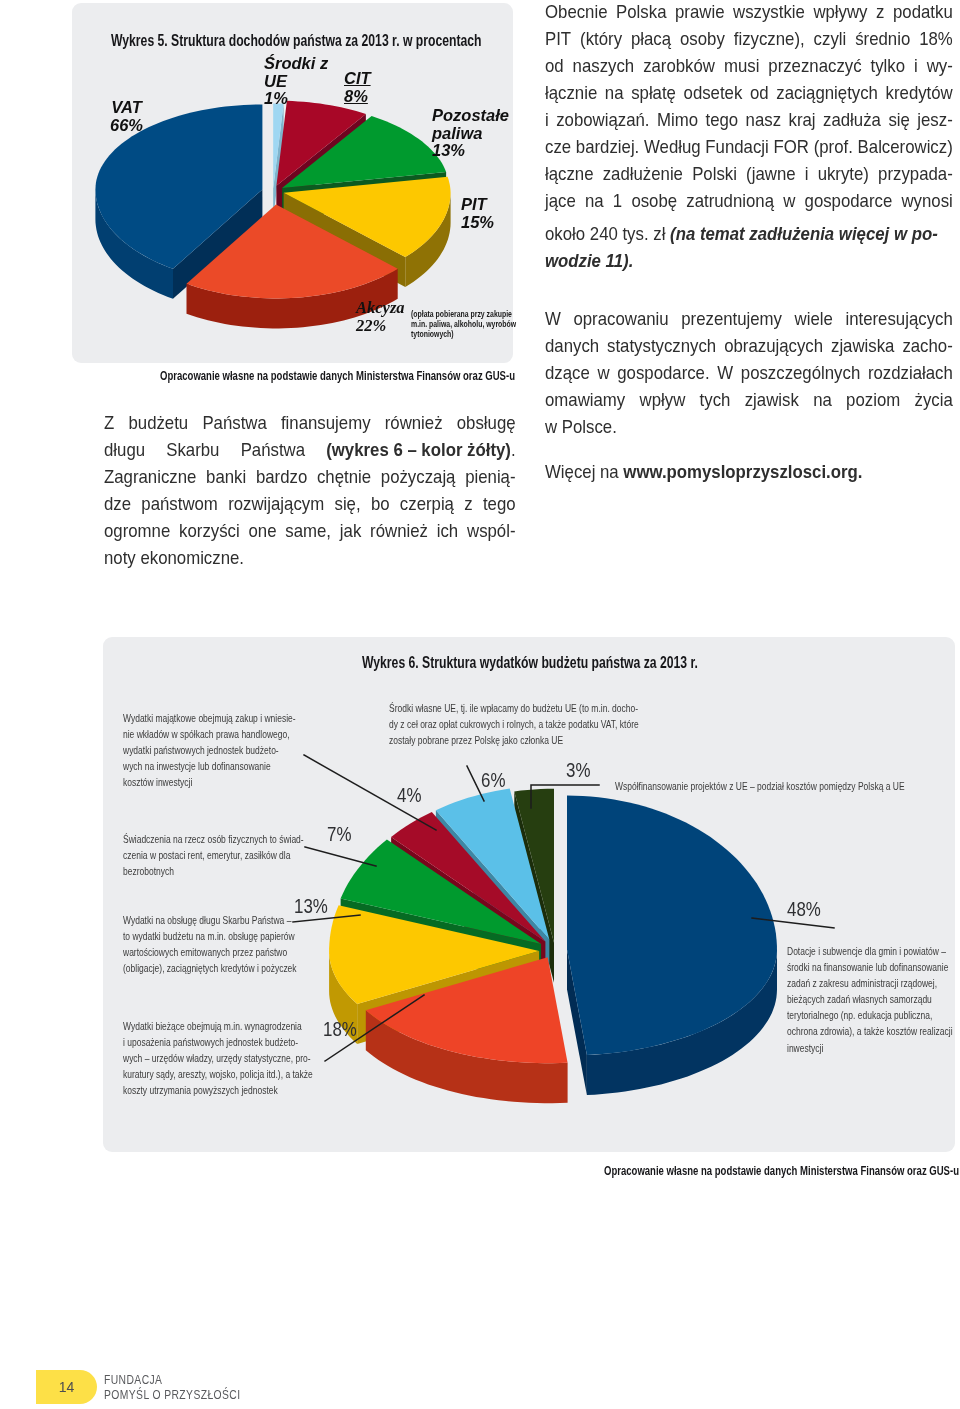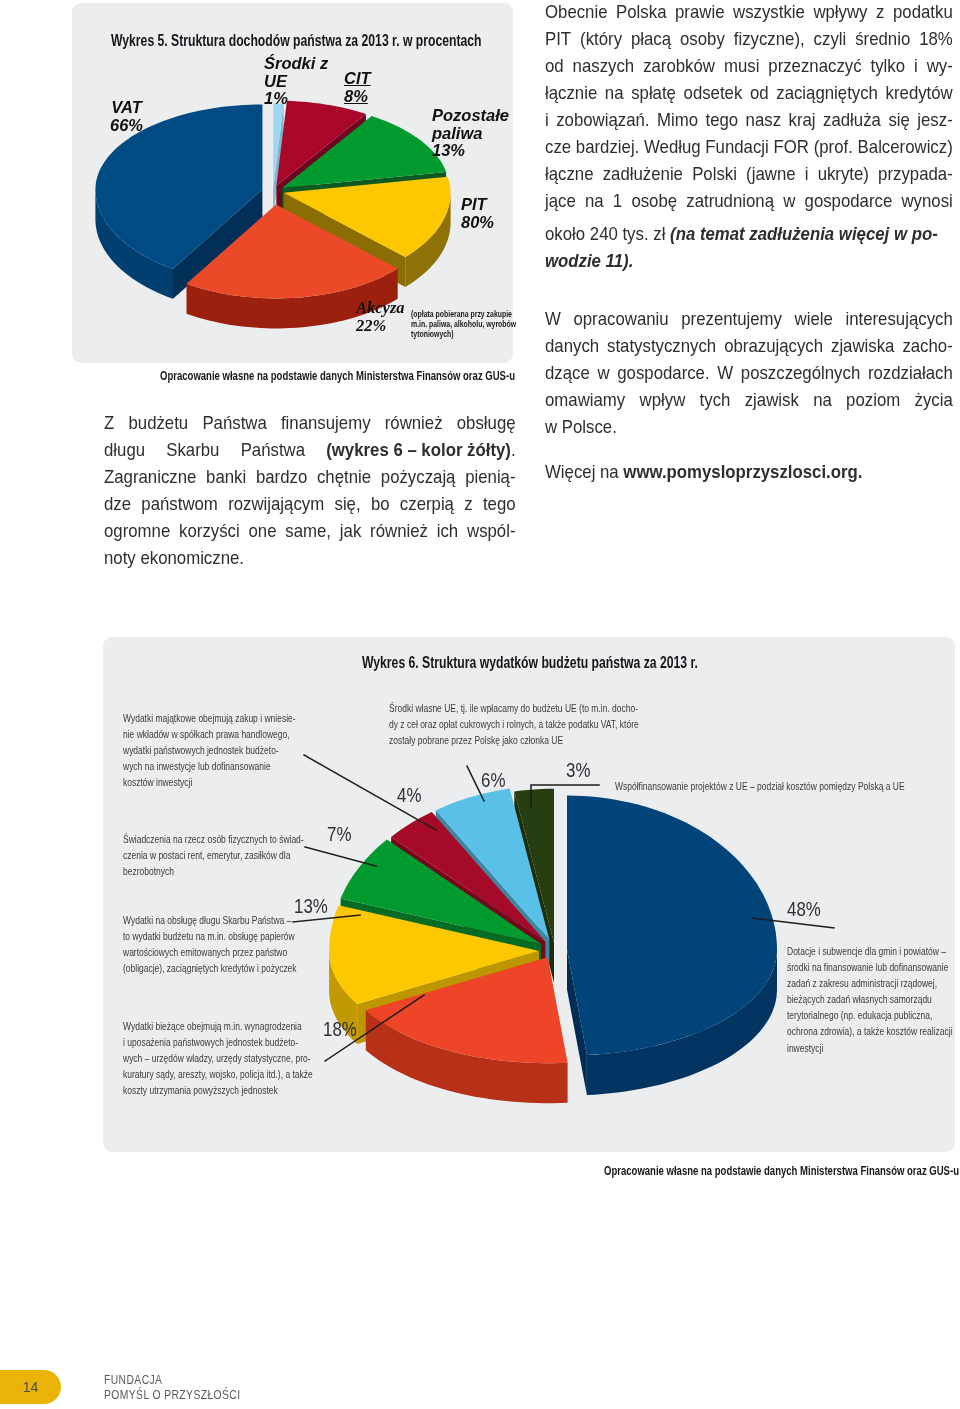--- a/index.html
+++ b/index.html
@@ -22,22 +22,22 @@
          white-space:pre;}
   .jline.ragged{justify-content:flex-start;}
   .jline.ragged span+span{margin-left:0.28em;}
   .jline span{display:inline-block;}
   .bodytext b{font-weight:bold;}
   .bodytext i{font-style:italic;font-weight:bold;}
   .callout{position:absolute;font-size:11.1px;line-height:16.1px;color:#3b3b3b;
        white-space:nowrap;transform:scaleX(0.765);transform-origin:left top;}
   .pct2{position:absolute;font-size:20.6px;color:#2f3033;white-space:nowrap;
        transform:scaleX(0.82);transform-origin:left top;}
-  .footer-num{position:absolute;background:#eab308;border-radius:0 17px 17px 0;
-       font-size:14px;color:#4c4d50;display:flex;align-items:center;justify-content:center;}
+  .footer-num{position:absolute;background:#fde047;border-radius:0 17px 17px 0;
+       font-size:14px;color:#4c4d50;display:flex;align-items:center;justify-content:center;margin-left:36px;}
   .footer-brand{position:absolute;font-size:12.7px;line-height:15px;color:#58595c;
        letter-spacing:0.5px;white-space:nowrap;
        transform:scaleX(0.815);transform-origin:left top;}
   svg{display:block;}
 </style>
 </head>
 <body>
 <div class="page">
 
   <div class="panel" style="left:72px;top:3px;width:441px;height:360px;"></div>
@@ -90,21 +90,21 @@
   </div>
 
   <div class="pielabel" style="left:432px;top:107px;">
     <span>Pozostałe</span><br>
     <span>paliwa</span><br>
     <span>13%</span>
   </div>
 
   <div class="pielabel" style="left:461px;top:196px;">
     <span>PIT</span><br>
-    <span>80%</span>
+    <span>15%</span>
   </div>
 
   <div class="pielabel" style="left:356px;top:299px;font-family:Liberation Serif, serif;">
     <span>Akcyza</span><br>
     <span>22%</span>
   </div>
 
   <div class="pielabel sm" style="left:411px;top:309px;width:126px;">
       <div>(opłata pobierana przy zakupie</div>
       <div>m.in. paliwa, alkoholu, wyrobów</div>

